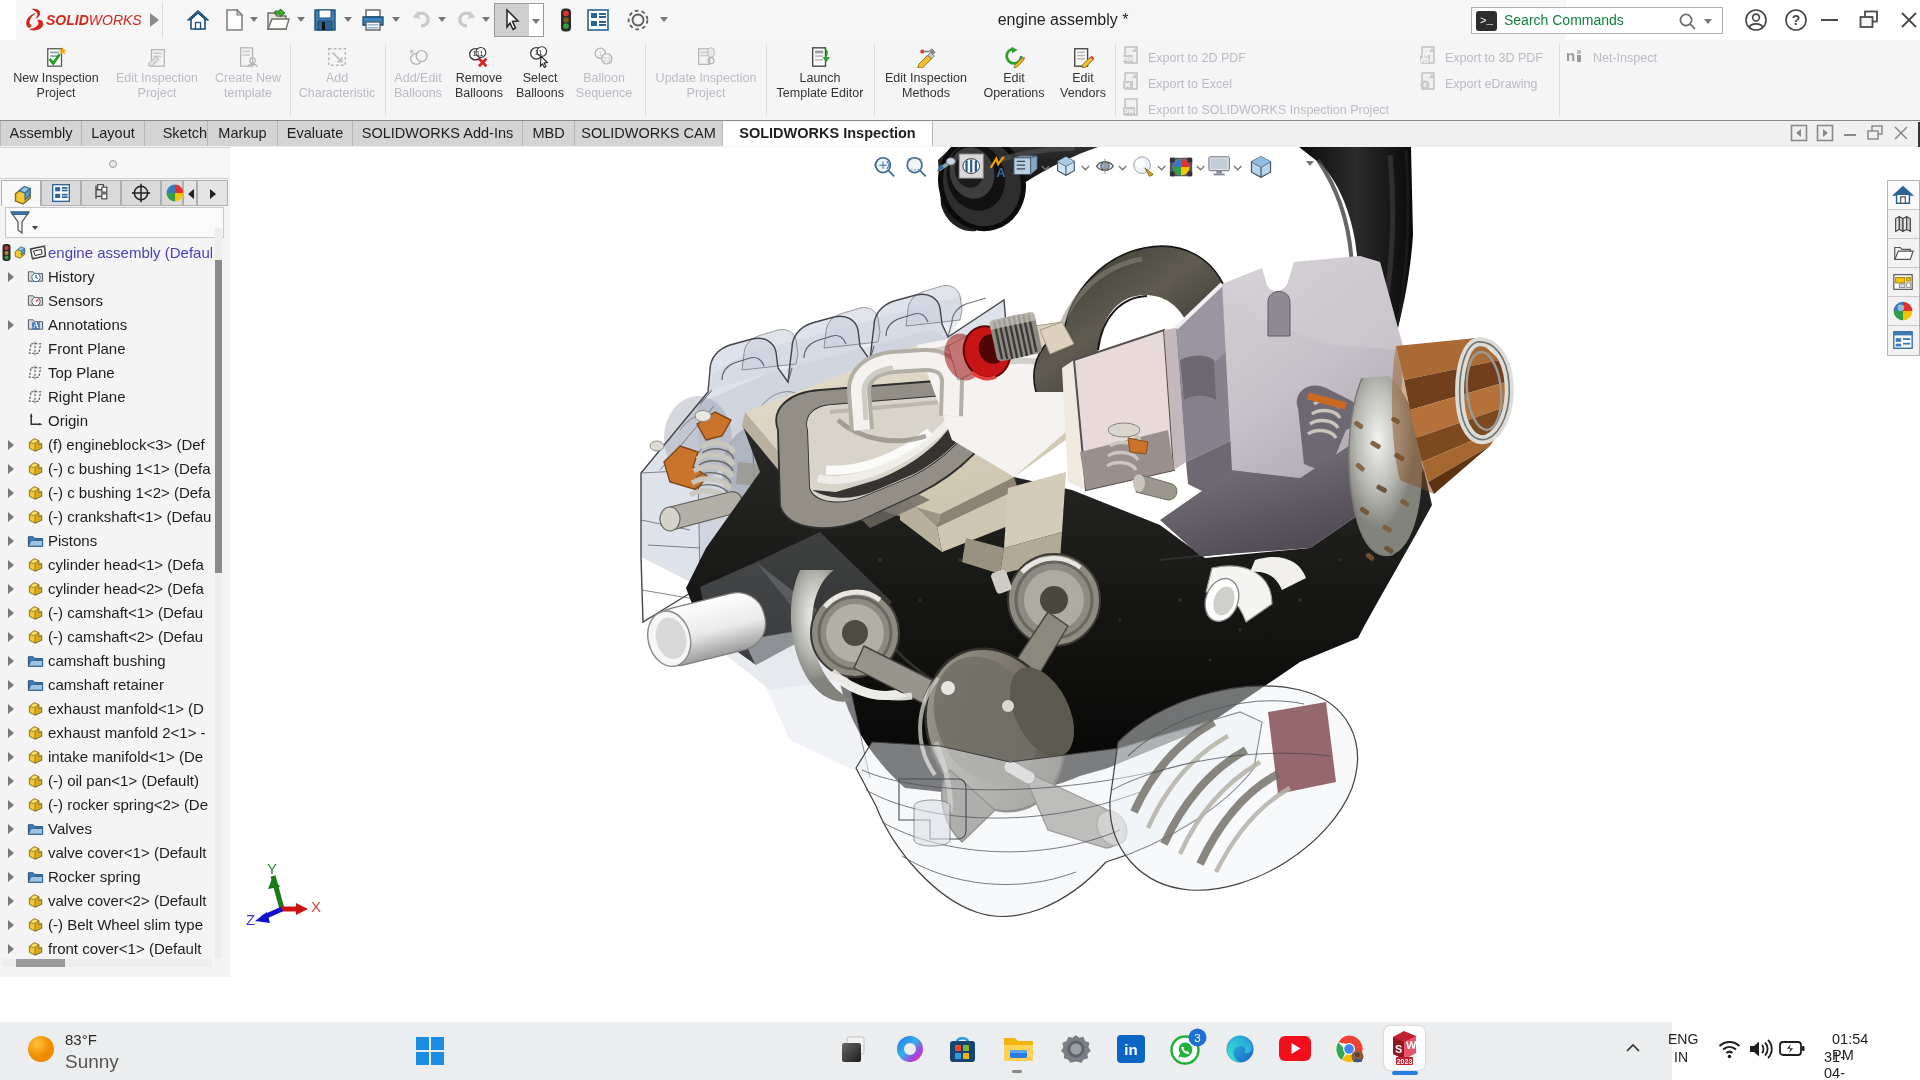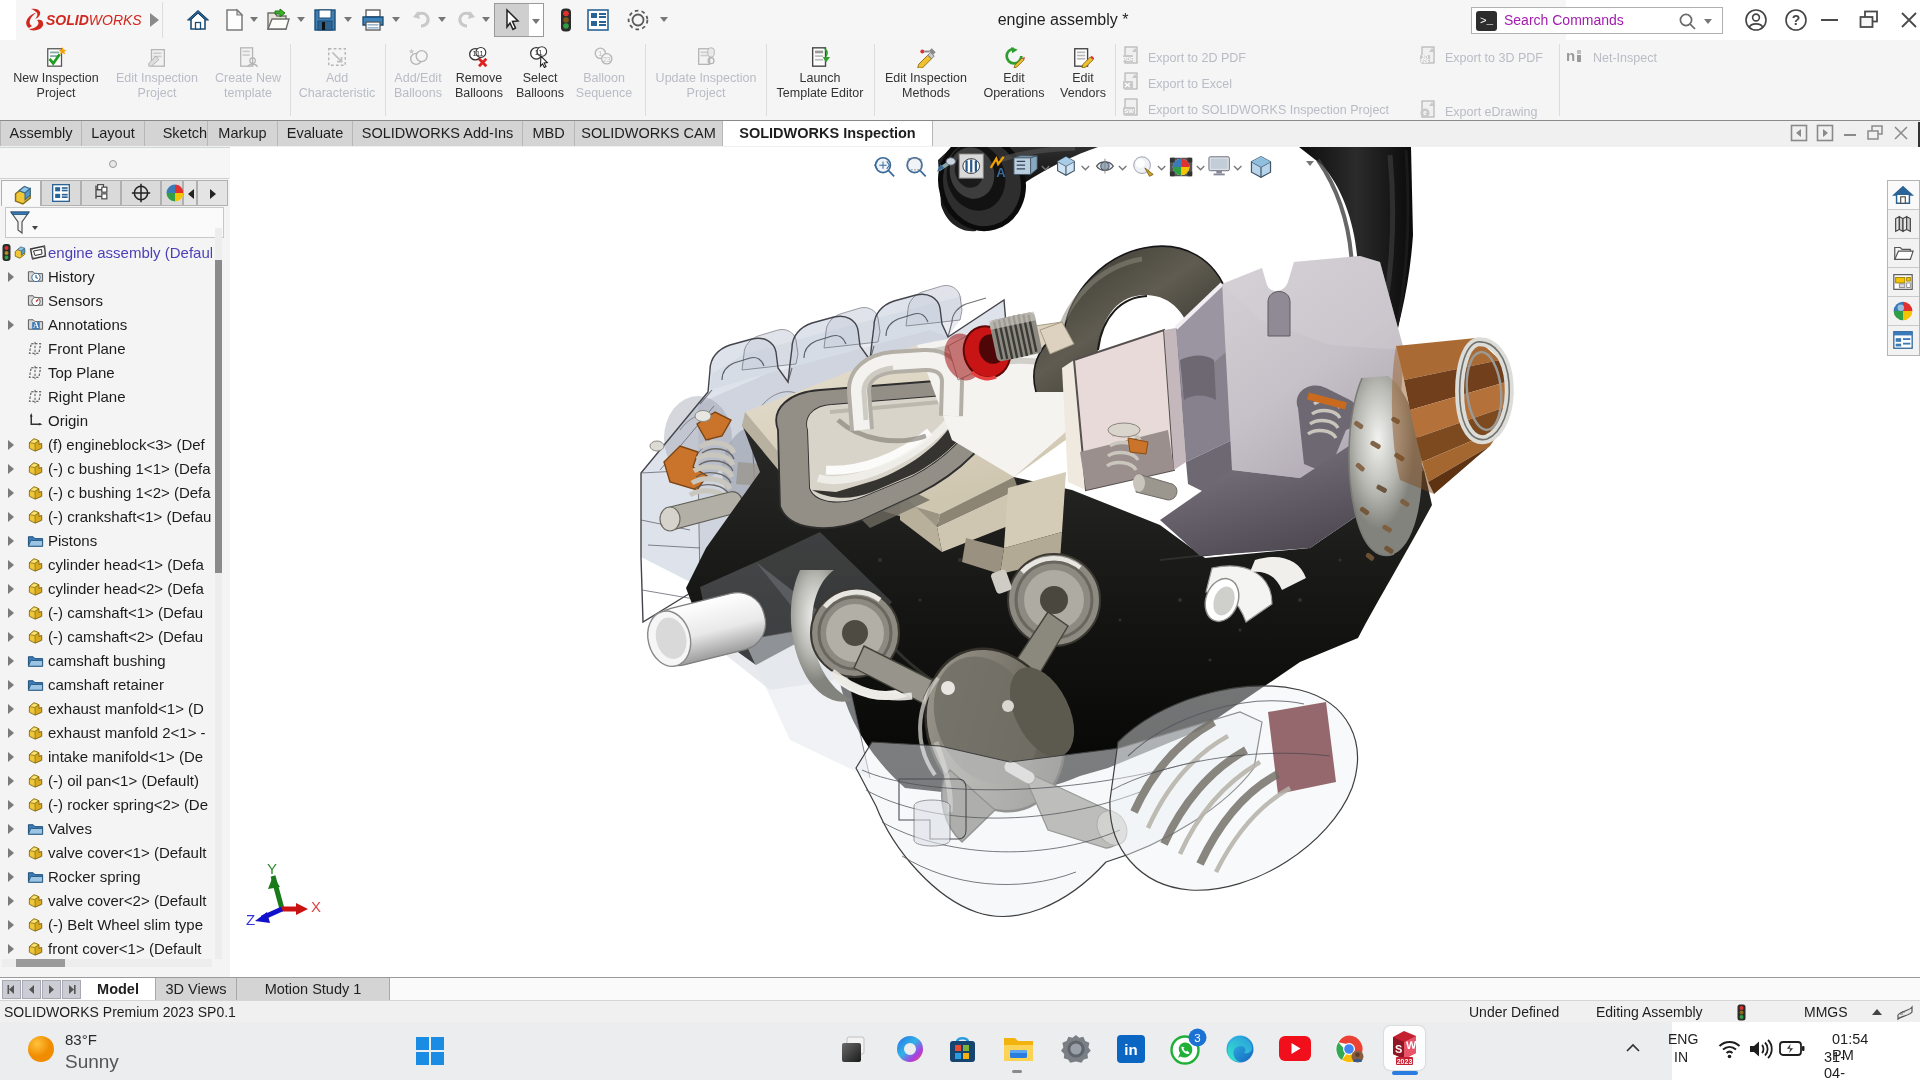--- a/index.html
+++ b/index.html
@@ -13,21 +13,21 @@
   #swlogo { position:absolute; left:5px; top:7px; }
   #doctitle { position:absolute; left:174px; top:0; width:1746px; height:40px; text-align:center; line-height:40px; font-size:16px; color:#1e1e1e; }
   .tbico { position:absolute; top:8px; width:24px; height:24px; }
   .drop { position:absolute; top:17px; width:0; height:0; border-left:4px solid transparent; border-right:4px solid transparent; border-top:5px solid #777; }
   #selbox { position:absolute; left:478px; top:3px; width:50px; height:34px; border:1px solid #9a9a9a; background:#fff; }
   #selboxin { position:absolute; left:0; top:0; width:34px; height:32px; background:#cfcfcf; }
 
   
   #searchbox { position:absolute; left:1455px; top:7px; width:252px; height:27px; background:#fff; border:1px solid #b0b0b0; }
   #searchbox .sico { position:absolute; left:4px; top:3px; width:21px; height:20px; background:#2d2d2d; border-radius:3px; color:#fff; font-size:11px; line-height:20px; text-align:center; font-family:"Liberation Mono",monospace; }
-  #searchbox .stext { position:absolute; left:32px; top:4px; font-size:14px; color:#a21caf; }
+  #searchbox .stext { position:absolute; left:32px; top:4px; font-size:14px; color:#15803d; }
 
   
   #ribbon { position:absolute; left:0; top:40px; width:1920px; height:81px; background:#f5f5f6; border-bottom:1px solid #8a8a8a; }
   .rsep { position:absolute; top:4px; width:1px; height:72px; background:#dcdcdc; }
   .rbtn { position:absolute; top:4px; text-align:center; font-size:12.5px; line-height:15px; color:#333; }
   .rbtn .ric { display:block; margin:2px auto 3px auto; width:22px; height:22px; }
   .rbtn.off { color:#b9bcc4; }
   .rlist { position:absolute; font-size:12.5px; color:#b9bcc4; }
   .rlist .row { position:absolute; white-space:nowrap; height:20px; line-height:20px; }
   .rlist .row svg { vertical-align:-4px; margin-right:6px; }
@@ -339,21 +339,21 @@
           </svg>Export to SOLIDWORKS Inspection Project</div>
     </div>
     <div class="rlist" style="left:1419px;top:0;">
       <div class="row" style="left:0;top:6px;"><svg width="20" height="20" viewBox="0 0 20 20">
             <rect x="3" y="1" width="12" height="16" fill="#f0f0f0" stroke="#b5b5b5" stroke-width="1.2"></rect>
             <path d="M10 6 L16 6 L13 2 Z" fill="#c8c8c8"></path>
             <rect x="1" y="9" width="10" height="8" rx="1" fill="#c9c9c9"></rect>
             <text x="6" y="13" font-size="5" fill="#fff" text-anchor="middle" font-weight="bold">3D</text>
             <text x="6" y="16.8" font-size="4.6" fill="#fff" text-anchor="middle" font-weight="bold">PDF</text>
           </svg>Export to 3D PDF</div>
-      <div class="row" style="left:0;top:32px;margin-top:28px;"><svg width="20" height="20" viewBox="0 0 20 20">
+      <div class="row" style="left:0;top:32px;"><svg width="20" height="20" viewBox="0 0 20 20">
             <rect x="3" y="1" width="12" height="16" fill="#f0f0f0" stroke="#b5b5b5" stroke-width="1.2"></rect>
             <path d="M10 6 L16 6 L13 2 Z" fill="#c8c8c8"></path>
             <circle cx="6" cy="13" r="4.6" fill="#c9c9c9"></circle>
             <text x="6" y="15.4" font-size="6.5" fill="#fff" text-anchor="middle" font-weight="bold">e</text>
           </svg>Export eDrawing</div>
     </div>
     <div class="rlist" style="left:1565px;top:0;">
       <div class="row" style="left:0;top:6px;"><svg width="22" height="20" viewBox="0 0 22 20">
             <text x="1" y="15" font-size="15" font-weight="bold" fill="#9a9a9a" font-family="Liberation Sans">n</text>
             <rect x="12" y="4" width="4" height="4" fill="#c0c0c0"></rect>
@@ -1191,56 +1191,20 @@
     <div class="tpcell" style="top:145px;border-bottom:none;"><svg width="22" height="22" style="margin:3px 0 0 4px" viewBox="0 0 24 24">
             <rect x="2" y="3" width="20" height="18" fill="#fff" stroke="#2a6496" stroke-width="1.4"></rect>
             <rect x="2" y="3" width="20" height="4" fill="#3a7ab8"></rect>
             <rect x="4" y="10" width="6" height="4" fill="#3a7ab8"></rect>
             <rect x="12" y="10" width="8" height="2" fill="#3a7ab8"></rect>
             <rect x="4" y="16" width="6" height="3" fill="#3a7ab8"></rect>
             <rect x="12" y="15" width="8" height="2" fill="#3a7ab8"></rect>
           </svg></div>
   </div>
   </div>
-  <div id="doctabs">
-    <div class="navbtn" style="left:2px"><svg width="17" height="17" viewBox="0 0 17 17">
-          <path d="M11 4 L6 8.5 L11 13 Z" fill="#555"></path>
-          <rect x="4.5" y="4" width="1.6" height="9" fill="#555"></rect>
-        </svg></div>
-    <div class="navbtn" style="left:22px"><svg width="17" height="17" viewBox="0 0 17 17">
-          <path d="M11 4 L6 8.5 L11 13 Z" fill="#555"></path>
-        </svg></div>
-    <div class="navbtn" style="left:42px"><svg width="17" height="17" viewBox="0 0 17 17">
-          <path d="M6 4 L11 8.5 L6 13 Z" fill="#555"></path>
-        </svg></div>
-    <div class="navbtn" style="left:62px"><svg width="17" height="17" viewBox="0 0 17 17">
-          <path d="M6 4 L11 8.5 L6 13 Z" fill="#555"></path>
-          <rect x="11" y="4" width="1.6" height="9" fill="#555"></rect>
-        </svg></div>
-    <div class="dtab active" style="left:81px;width:75px;">Model</div>
-    <div class="dtab" style="left:156px;width:81px;">3D Views</div>
-    <div class="dtab" style="left:237px;width:153px;">Motion Study 1</div>
-  </div>
-  <div id="statusbar">
-    <div class="abs" style="left:4px;top:3px;">SOLIDWORKS Premium 2023 SP0.1</div>
-    <div class="abs" style="left:1469px;top:3px;">Under Defined</div>
-    <div class="abs" style="left:1596px;top:3px;">Editing Assembly</div>
-    <svg class="abs" style="left:1737px;top:3px;" width="9" height="17" viewBox="0 0 9 17">
-        <rect x="0.5" y="0.5" width="8" height="16" rx="2.5" fill="#2b2b2b"></rect>
-        <circle cx="4.5" cy="4" r="2" fill="#e03131"></circle>
-        <circle cx="4.5" cy="8.5" r="2" fill="#8a6a1a"></circle>
-        <circle cx="4.5" cy="13" r="2" fill="#2f9e44"></circle>
-      </svg>
-    <div class="abs" style="left:1804px;top:3px;">MMGS</div>
-    <div class="abs" style="left:1872px;top:8px;width:0;height:0;border-left:5px solid transparent;border-right:5px solid transparent;border-bottom:6px solid #444;"></div>
-    <svg class="abs" style="left:1896px;top:2px;" width="18" height="18" viewBox="0 0 18 18">
-        <path d="M2 12 C5 8, 13 8, 16 4 L16 9 C13 13, 5 13, 2 16 Z" fill="#e8e8e8" stroke="#555" stroke-width="1.2"></path>
-        <path d="M4 11 L7 11 M6 9 L9 9" stroke="#555" stroke-width="0.8"></path>
-      </svg>
-  </div>
   <div id="taskbar">
     <svg class="abs" style="left:27px;top:13px;" width="28" height="28" viewBox="0 0 28 28">
         <defs>
           <radialGradient id="sun" cx="35%" cy="30%">
             <stop offset="0%" stop-color="#ffc23d"></stop>
             <stop offset="100%" stop-color="#f08c00"></stop>
           </radialGradient>
         </defs>
         <circle cx="14" cy="14" r="13" fill="url(#sun)"></circle>
       </svg>

